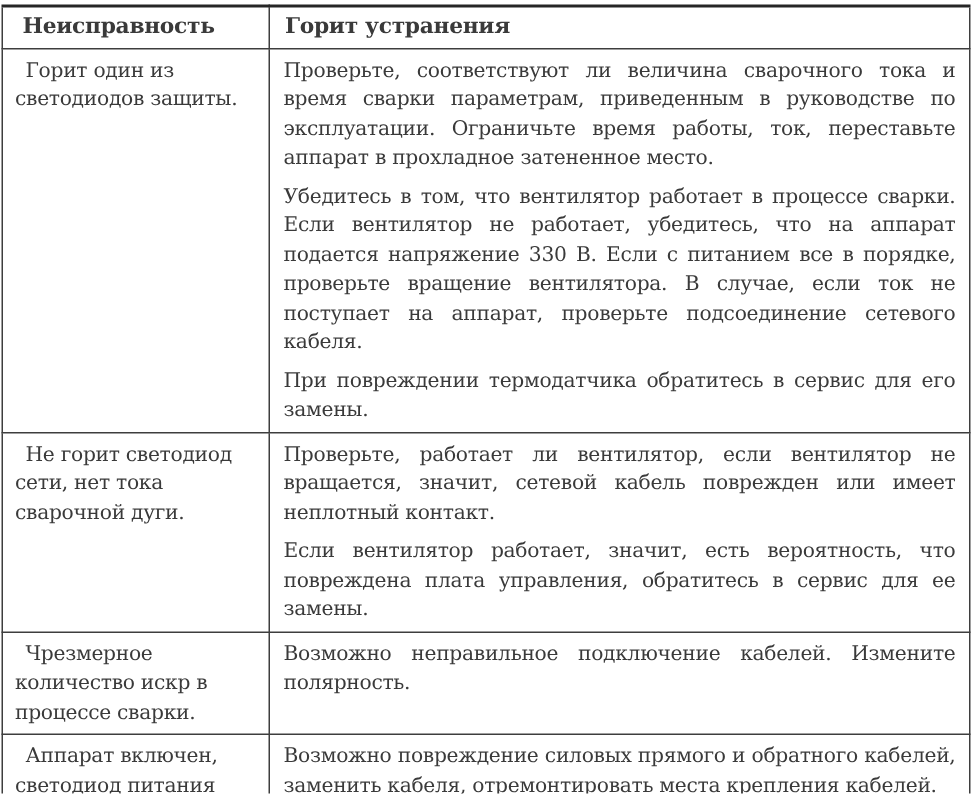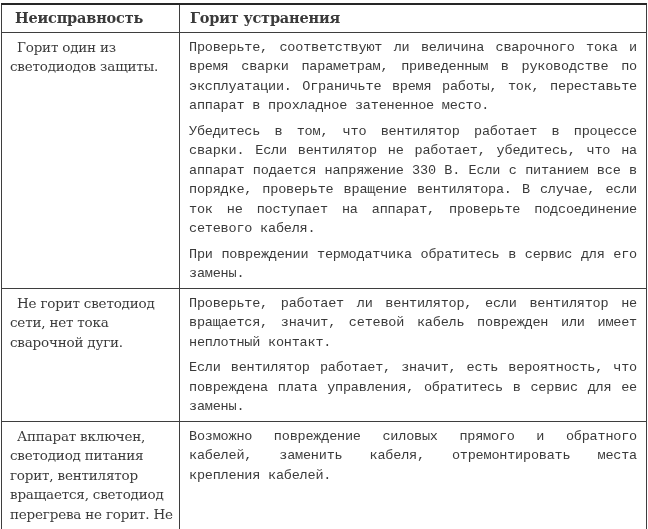--- a/index.html
+++ b/index.html
@@ -53,21 +53,20 @@
   tbody tr:nth-child(3) { height: 60px; }
   tbody tr:nth-child(4) { height: 122px; }
   td.fault-cell {
     padding: 5px 5px 4px 8px;
   }
   td.fault-cell .fault {
     text-indent: 7px; 
   }
   td.remedies-cell {
     padding: 5px 9px 4px 9px;
-    font-family: Liberation Mono, monospace;
   }
   td.remedies-cell p {
     margin: 0 0 6px 0;
     text-align: justify;
   }
   td.remedies-cell p:last-child { margin-bottom: 0; }
 </style>
 </head>
 <body>
 
@@ -98,20 +97,28 @@
   <tr>
     <td class="fault-cell">
       <div class="fault">Не горит светодиод сети, нет тока сварочной дуги.</div>
     </td>
     <td class="remedies-cell">
             <p>Проверьте, работает ли вентилятор, если вентилятор не вращается, значит, сетевой кабель поврежден или имеет неплотный контакт.</p>
             <p>Если вентилятор работает, значит, есть вероятность, что повреждена плата управления, обратитесь в сервис для ее замены.</p>
           </td>
   </tr>
 
+  <tr>
+    <td class="fault-cell">
+      <div class="fault">Чрезмерное количество искр в процессе сварки.</div>
+    </td>
+    <td class="remedies-cell">
+            <p>Возможно неправильное подключение кабелей. Измените полярность.</p>
+          </td>
+  </tr>
 
   <tr>
     <td class="fault-cell">
       <div class="fault">Аппарат включен, светодиод питания горит, вентилятор вращается, светодиод перегрева не горит. Не зажигается дуга.</div>
     </td>
     <td class="remedies-cell">
             <p>Возможно повреждение силовых прямого и обратного кабелей, заменить кабеля, отремонтировать места крепления кабелей.</p>
           </td>
   </tr>
 </tbody>

